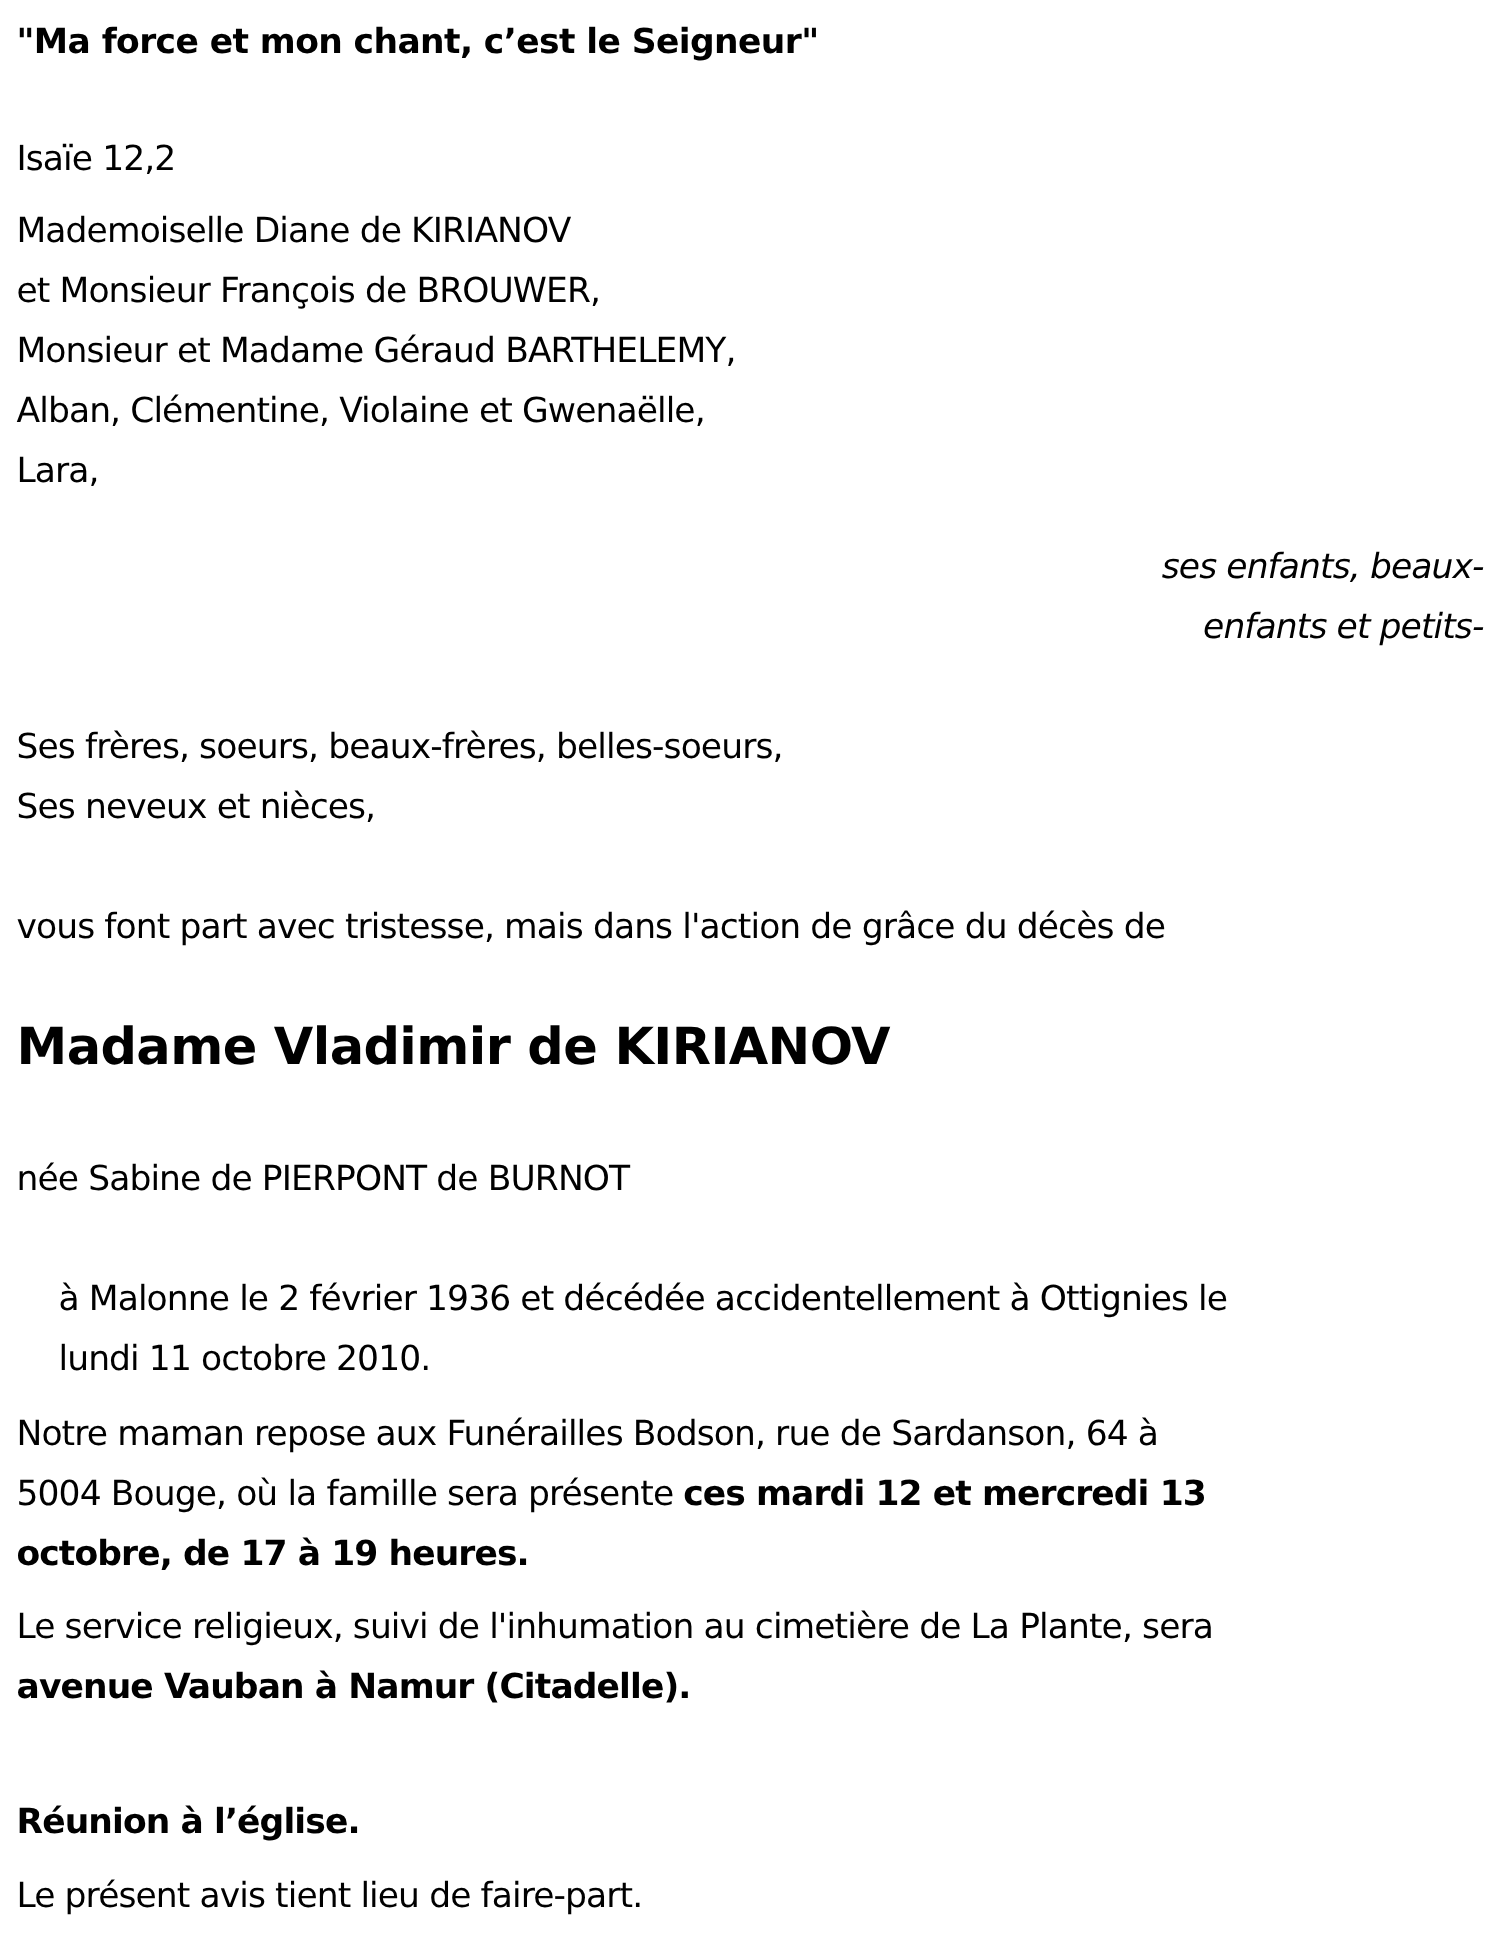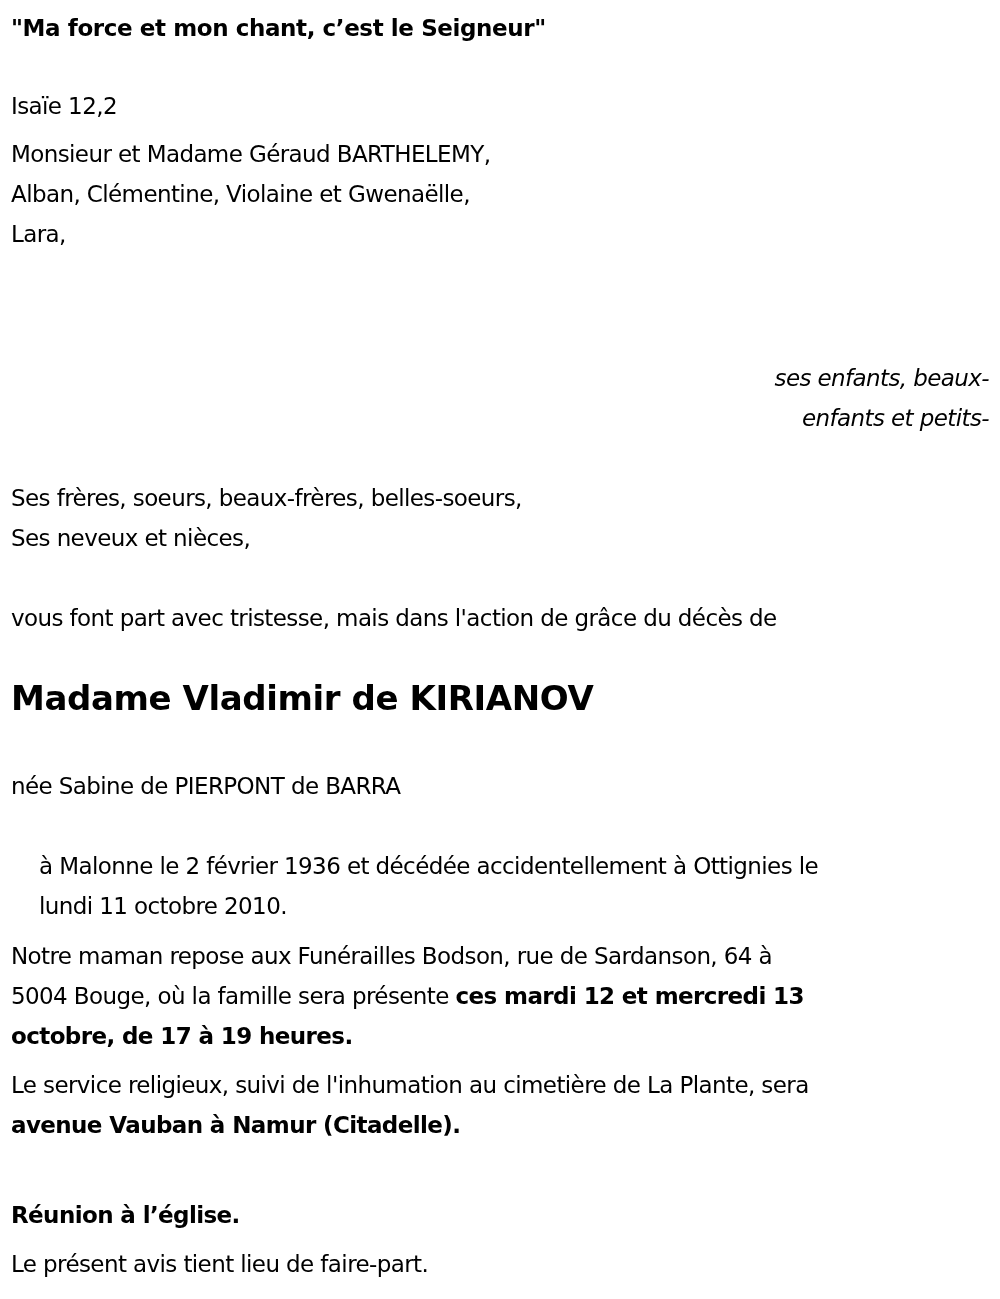--- a/index.html
+++ b/index.html
@@ -98,40 +98,42 @@
 </head>
 <body>
 
 <div class="page">
 
   <div class="quote">"Ma force et mon chant, c’est le Seigneur"</div>
 
   <div class="ref txt">Isaïe 12,2</div>
 
   <div class="family txt">
+    <span class="line">Mademoiselle Diane de KIRIANOV</span>
+    <span class="line">et Monsieur François de BROUWER,</span>
     <span class="line">Monsieur et Madame Géraud BARTHELEMY,</span>
     <span class="line">Alban, Clémentine, Violaine et Gwenaëlle,</span>
     <span class="line">Lara,</span>
   </div>
 
   <div class="relation txt">
     <span class="line">ses enfants, beaux-</span>
     <span class="line">enfants et petits-</span>
   </div>
 
   <div class="siblings txt">
     <span class="line">Ses frères, soeurs, beaux-frères, belles-soeurs,</span>
     <span class="line">Ses neveux et nièces,</span>
   </div>
 
   <div class="announce txt">vous font part avec tristesse, mais dans l'action de grâce du décès de</div>
 
   <div class="deceased">Madame Vladimir de KIRIANOV</div>
 
-  <div class="born txt">née Sabine de PIERPONT de BARRA</div>
+  <div class="born txt">née Sabine de PIERPONT de BURNOT</div>
 
   <div class="para p1 txt">
     <span class="line">à Malonne le 2 février 1936 et décédée accidentellement à Ottignies le</span>
     <span class="line">lundi 11 octobre 2010.</span>
   </div>
 
   <div class="para p2 txt">
     <span class="line">Notre maman repose aux Funérailles Bodson, rue de Sardanson, 64 à</span>
     <span class="line"><span>5004 Bouge, où la famille sera présente </span><b>ces mardi 12 et mercredi 13</b></span>
     <span class="line"><b>octobre, de 17 à 19 heures.</b></span>

